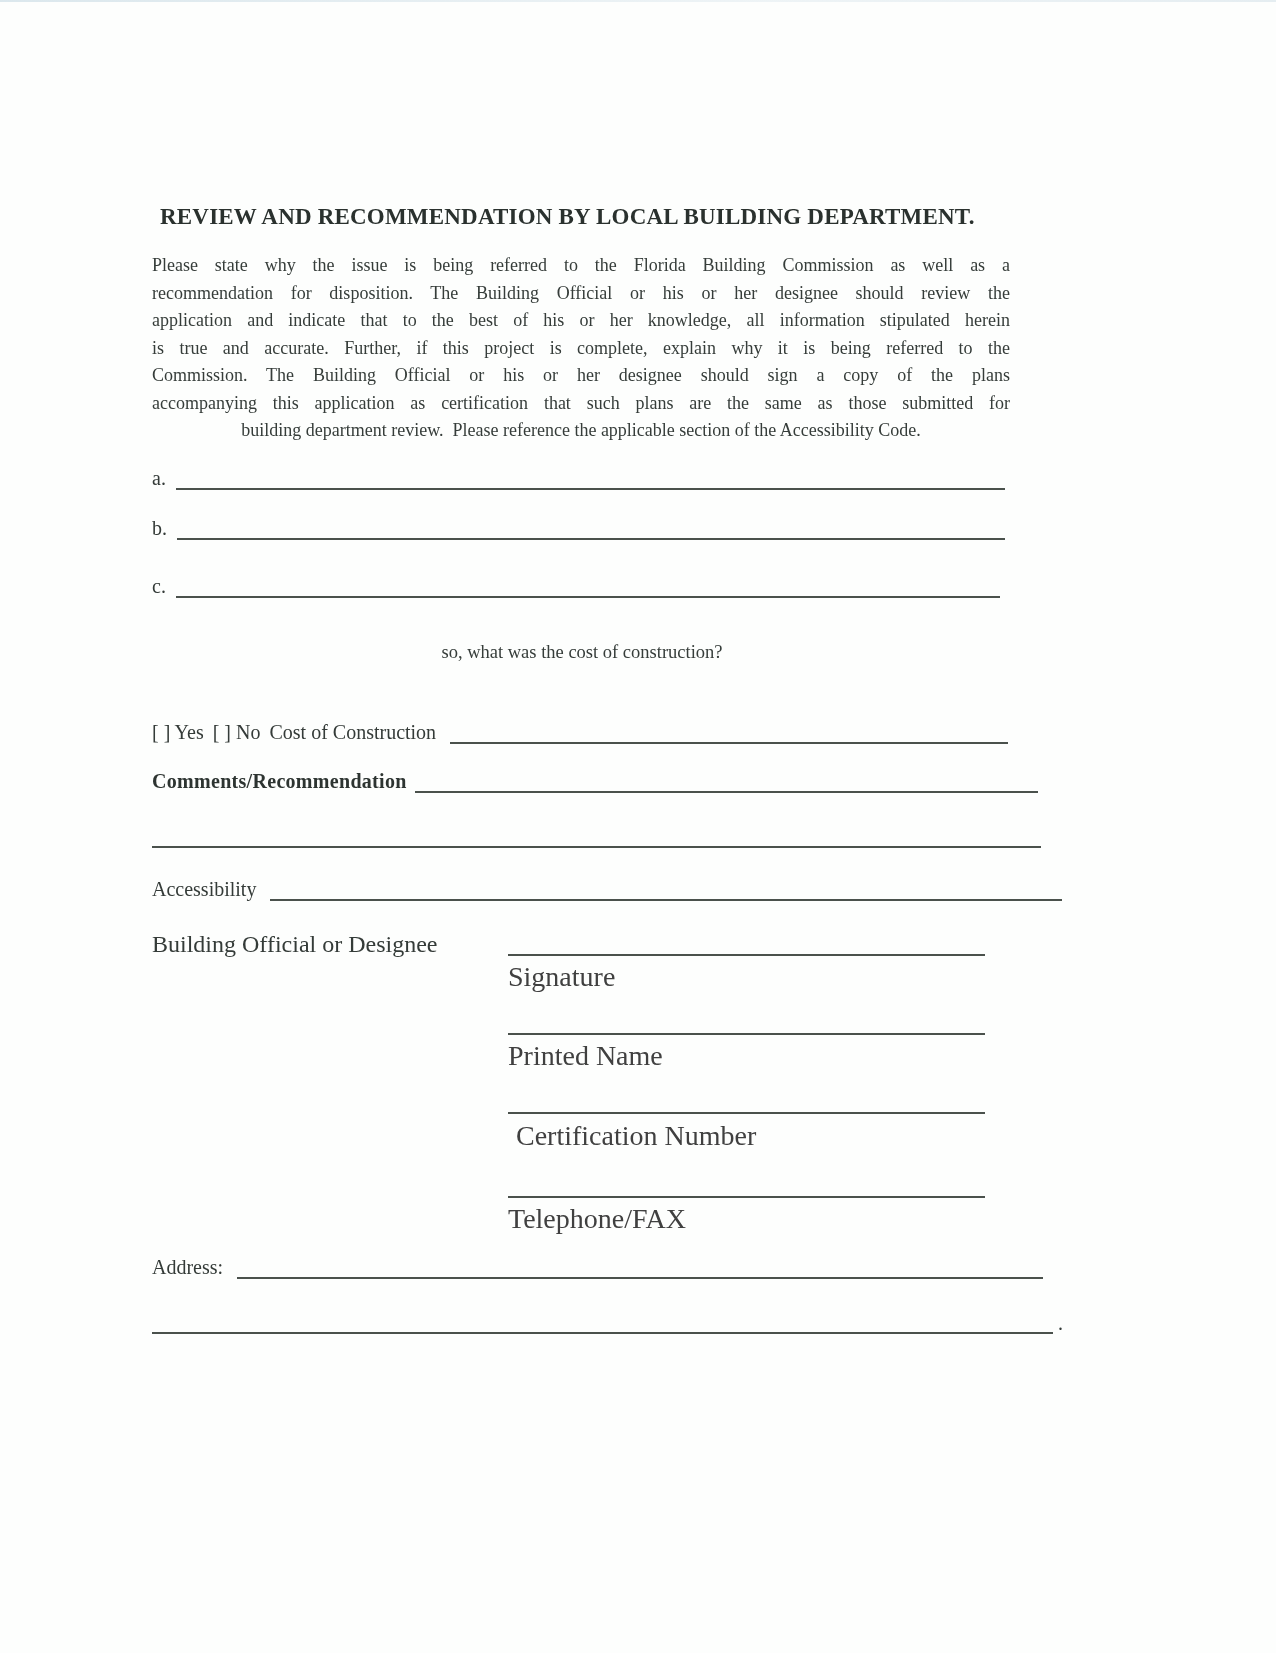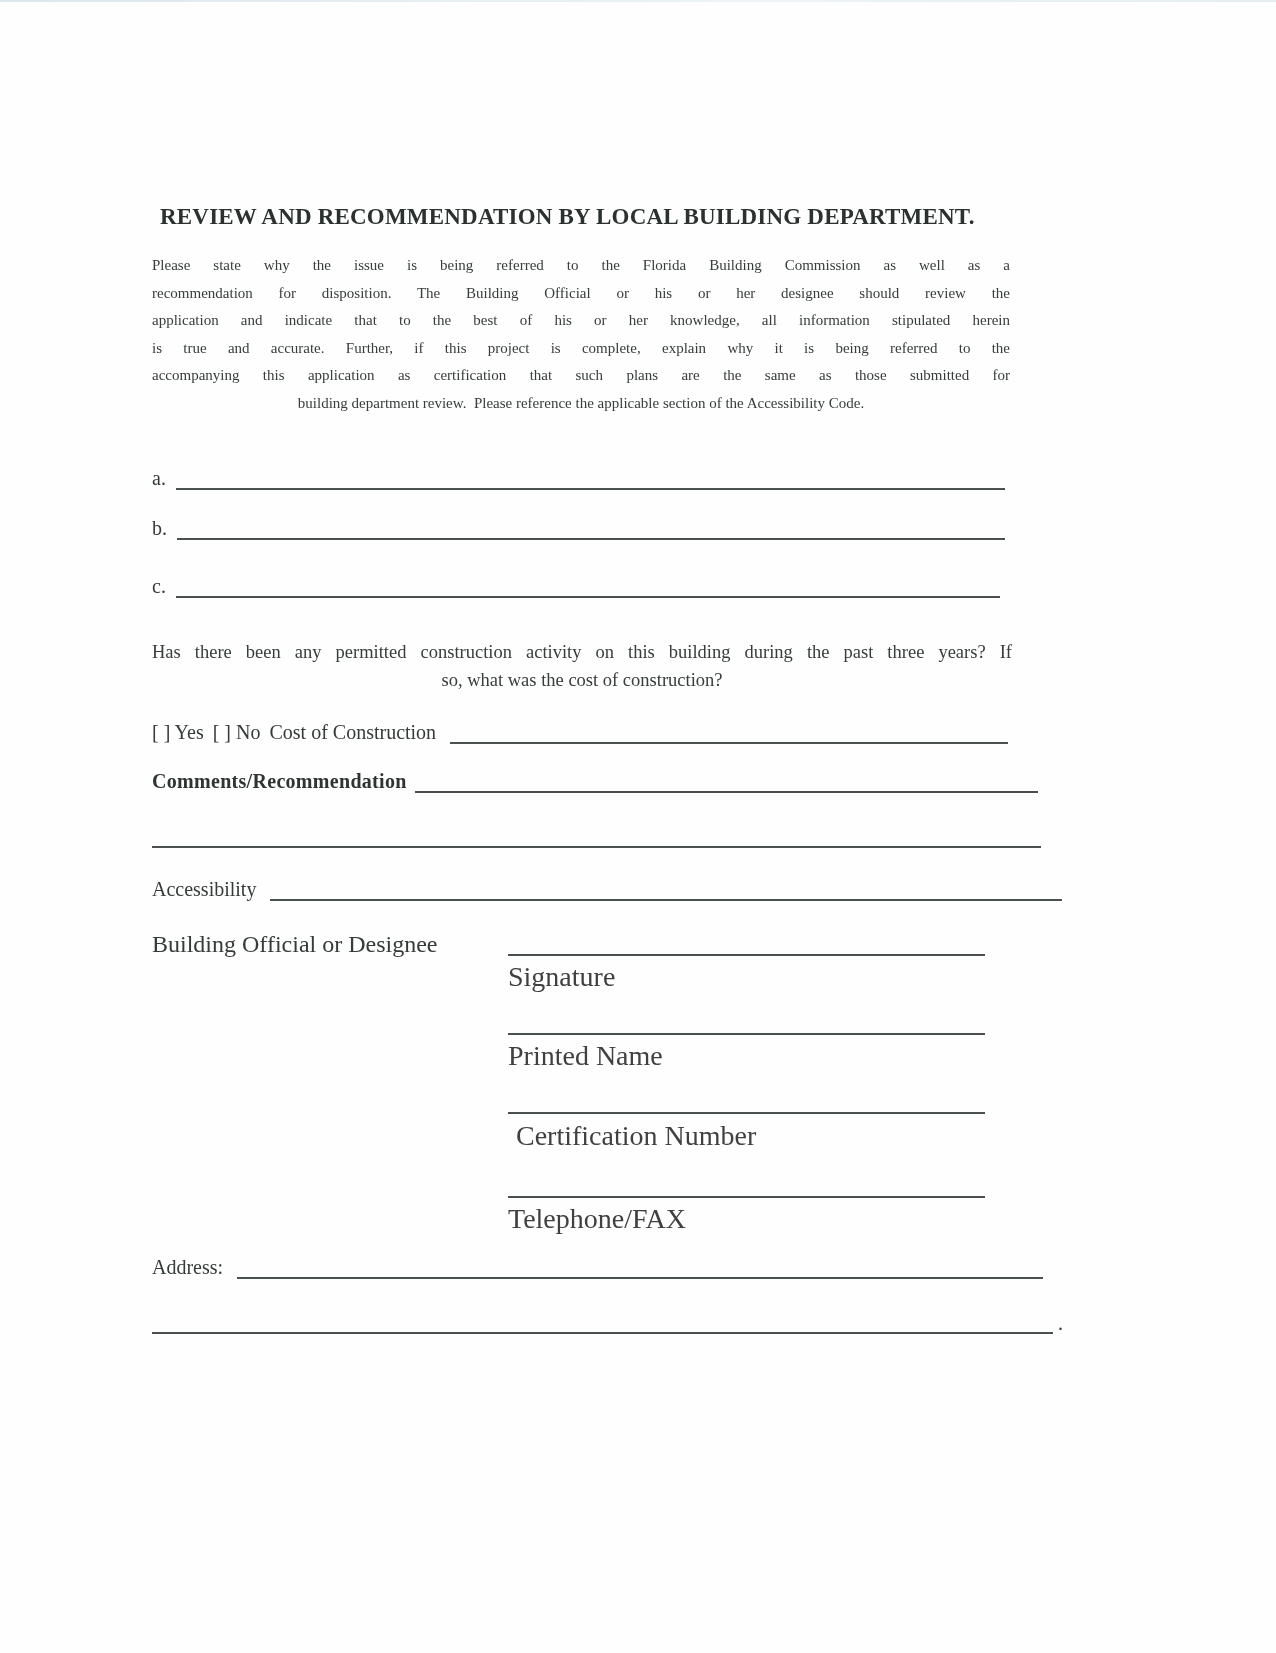--- a/index.html
+++ b/index.html
@@ -17,21 +17,21 @@
     background: linear-gradient(90deg, #d3e2e9, #eaf1f4 60%, #dfe9ee);
     opacity: .8;
   }
   .title {
     position: absolute; left: 152px; top: 196px; margin: 8px;
     font-size: 23px; font-weight: bold; letter-spacing: .2px; color: #2a312e;
     white-space: nowrap;
   }
   .intro {
     position: absolute; left: 152px; top: 252px; width: 858px;
-    font-size: 15px; line-height: 27.5px; color: #363d3a;
+    font-size: 18px; line-height: 27.5px; color: #363d3a;
   }
   .jline.just { text-align: justify; text-align-last: justify; }
   .jline.plain { text-align: center; }
   .question {
     position: absolute; left: 152px; top: 638px; width: 860px;
     font-size: 18.5px; line-height: 28px; color: #363d3a;
   }
   .fillrow {
     position: absolute; display: flex; align-items: flex-end;
     font-size: 20px; color: #343b38;
@@ -59,41 +59,41 @@
 
   <div class="scan-edge"></div>
 
   <h1 class="title">REVIEW AND RECOMMENDATION BY LOCAL BUILDING DEPARTMENT.</h1>
 
   <div class="intro">
     <div class="jline just">Please state why the issue is being referred to the Florida Building Commission as well as a</div>
     <div class="jline just">recommendation for disposition. The Building Official or his or her designee should review the</div>
     <div class="jline just">application and indicate that to the best of his or her knowledge, all information stipulated herein</div>
     <div class="jline just">is true and accurate. Further, if this project is complete, explain why it is being referred to the</div>
+    <div class="jline just">Commission. The Building Official or his or her designee should sign a copy of the plans</div>
     <div class="jline just">accompanying this application as certification that such plans are the same as those submitted for</div>
     <div class="jline plain">building department review.&nbsp; Please reference the applicable section of the Accessibility Code.</div>
   </div>
 
   <div class="fillrow" style="left:152px; top:460px; width:853px; height:30px">
     <span class="lbl">a.</span>
     <span class="fill" style="margin-left:10px"></span>
   </div>
 
   <div class="fillrow" style="left:152px; top:510px; width:853px; height:30px">
     <span class="lbl">b.</span>
     <span class="fill" style="margin-left:10px"></span>
   </div>
 
   <div class="fillrow" style="left:152px; top:568px; width:848px; height:30px">
     <span class="lbl">c.</span>
     <span class="fill" style="margin-left:10px"></span>
   </div>
 
   <div class="question">
-    <div class="jline just">Has there been any permitted construction activity on this building during the past three years? If</div>
     <div class="jline plain">so, what was the cost of construction?</div>
   </div>
 
   <div class="fillrow" style="left:152px; top:714px; width:856px; height:30px">
     <span class="lbl chk">[ ] Yes</span>
     <span class="lbl chk">[ ] No</span>
     <span class="lbl">Cost of Construction</span>
     <span class="fill"></span>
   </div>
 

